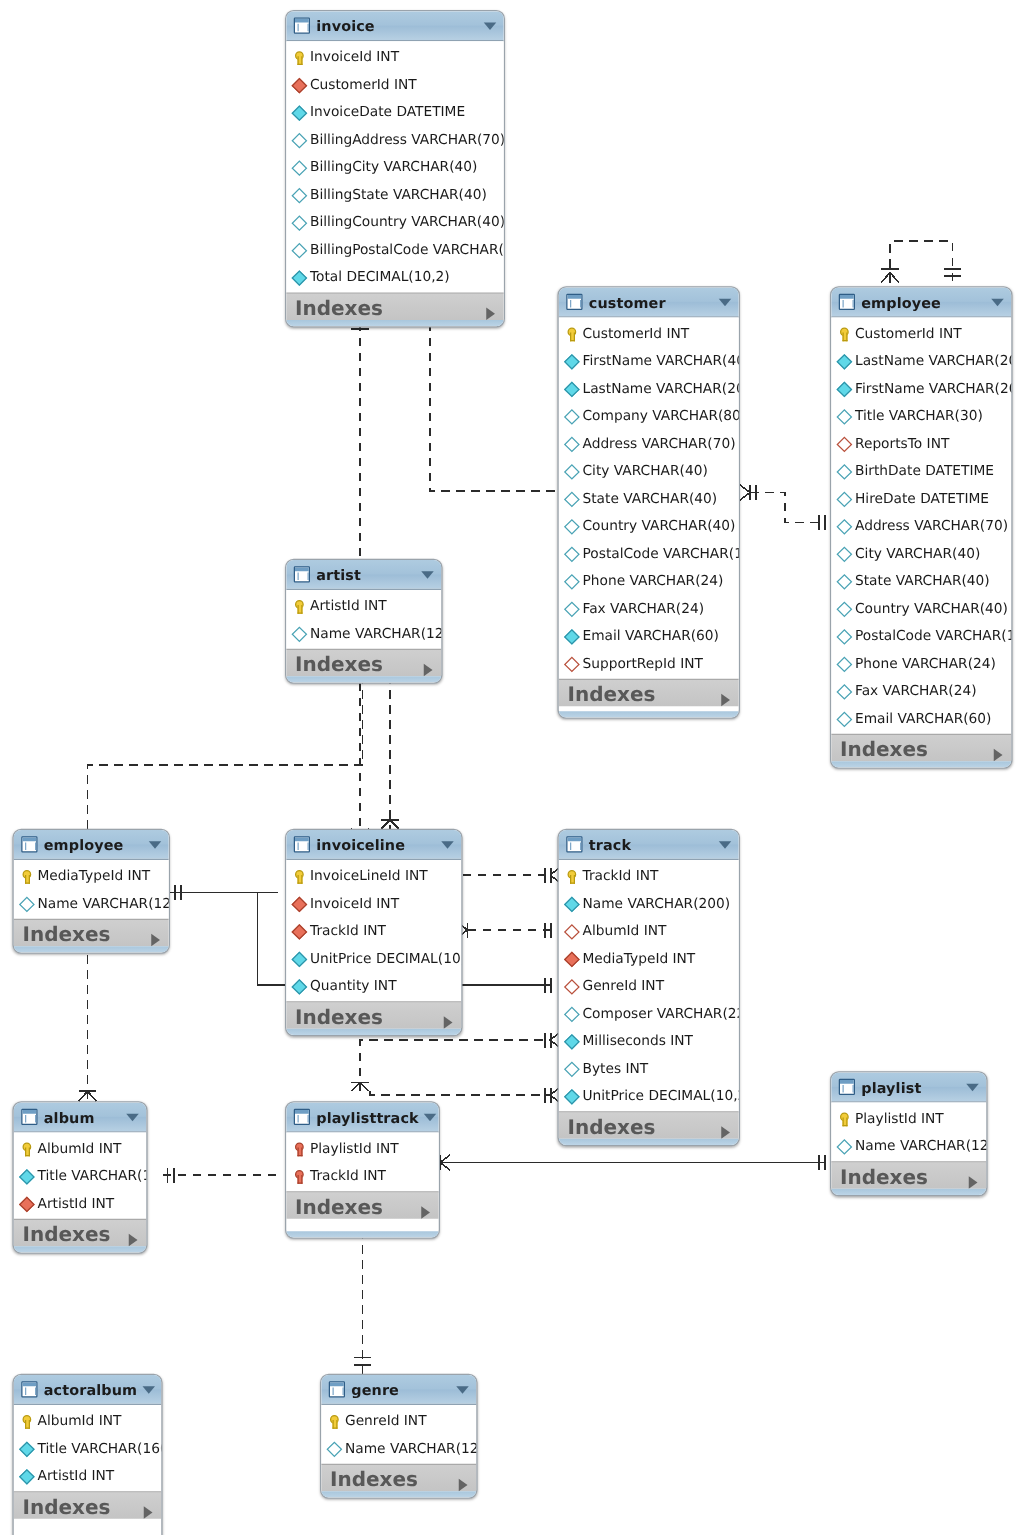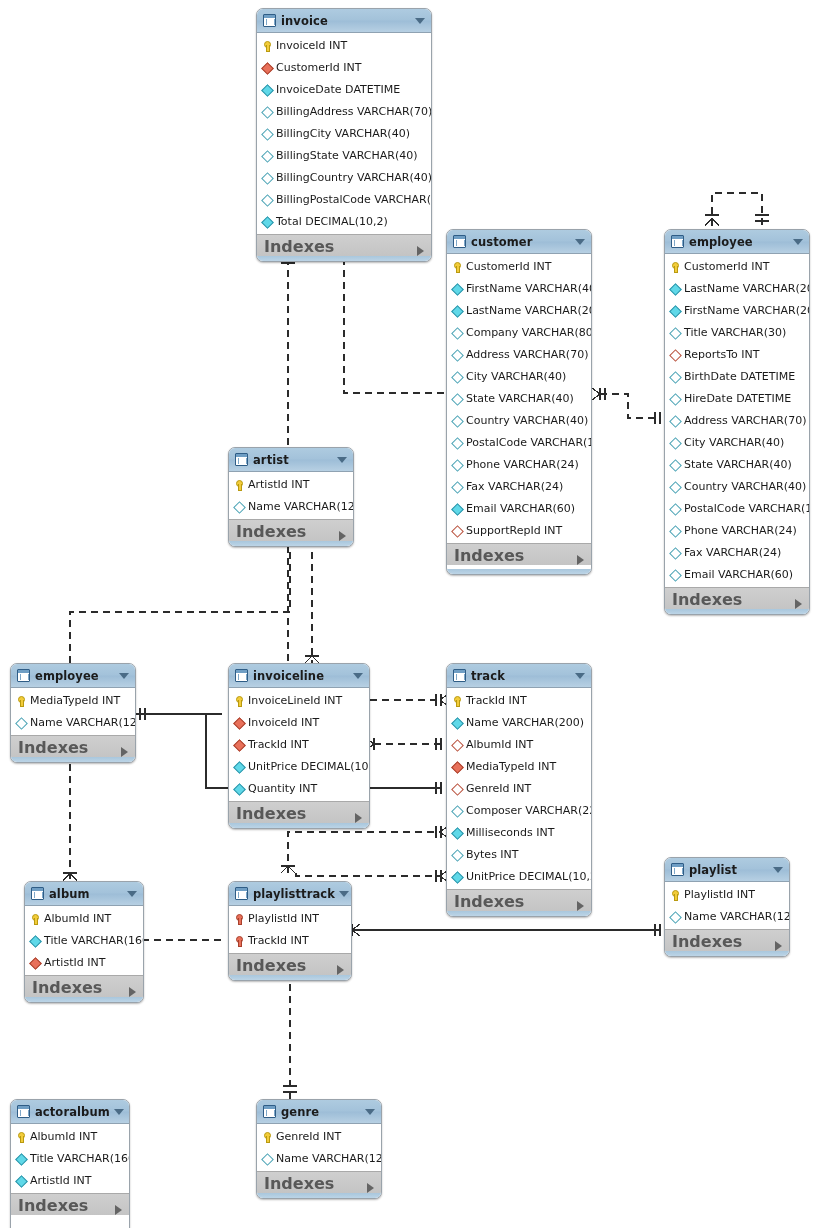--- a/index.html
+++ b/index.html
@@ -290,21 +290,21 @@
         <path d="M288 820 L288 832" stroke-dasharray="7,5"></path>
       </g>
 
       <g>
         <path d="M70 1000 L70 1000" stroke-dasharray="7,5"></path>
       </g>
 
     </g>
   </svg>
 
-<div class="tbl" style="left: 228px; top: 8px; width: 176px; padding-bottom: 5px; margin-left: 28px;">
+<div class="tbl" style="left: 228px; top: 8px; width: 176px; padding-bottom: 5px;">
       <div class="tbl-hd">
         <span class="ticon"></span>
         <span class="tname">invoice</span>
         <span class="caret"></span>
       </div>
       <div class="cols">
         <div class="col">
           <span class="ic key"></span>
           <span class="cname">InvoiceId INT</span>
         </div>
@@ -601,21 +601,21 @@
         <div class="col">
           <span class="ic dia filled"></span>
           <span class="cname">UnitPrice DECIMAL(10,2)</span>
         </div>
       </div>
       <div class="idx">
         <span class="ilabel">Indexes</span>
         <span class="iarrow"></span>
       </div>
     </div>
-    <div class="tbl" style="left: 24px; top: 881px; width: 120px; padding-bottom: 5px;">
+    <div class="tbl" style="left: 10px; top: 881px; width: 108px; padding-bottom: 5px;">
       <div class="tbl-hd">
         <span class="ticon"></span>
         <span class="tname">album</span>
         <span class="caret"></span>
       </div>
       <div class="cols">
         <div class="col">
           <span class="ic key"></span>
           <span class="cname">AlbumId INT</span>
         </div>
@@ -626,21 +626,21 @@
         <div class="col">
           <span class="ic dia fk filled"></span>
           <span class="cname">ArtistId INT</span>
         </div>
       </div>
       <div class="idx">
         <span class="ilabel">Indexes</span>
         <span class="iarrow"></span>
       </div>
     </div>
-    <div class="tbl" style="left: 228px; top: 881px; width: 124px; padding-bottom: 5px;">
+    <div class="tbl" style="left: 228px; top: 881px; width: 124px; padding-bottom: 15px;">
       <div class="tbl-hd">
         <span class="ticon"></span>
         <span class="tname">playlisttrack</span>
         <span class="caret"></span>
       </div>
       <div class="cols">
         <div class="col">
           <span class="ic key redkey"></span>
           <span class="cname">PlaylistId INT</span>
         </div>

